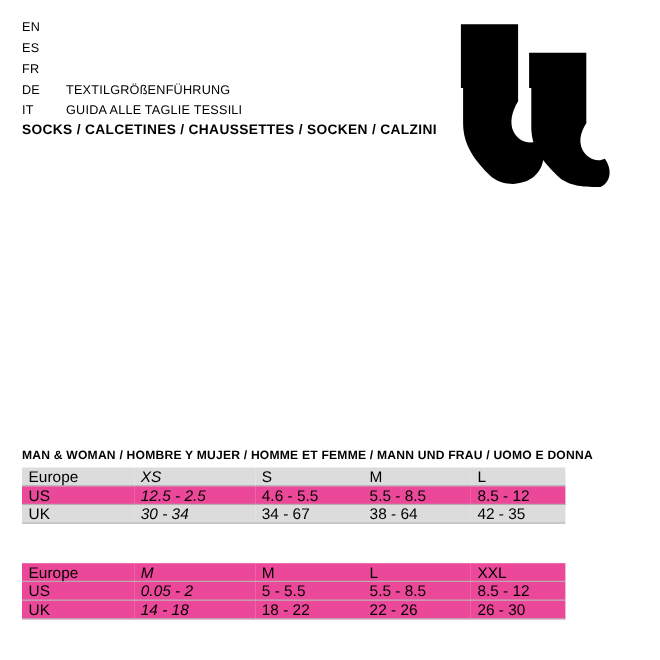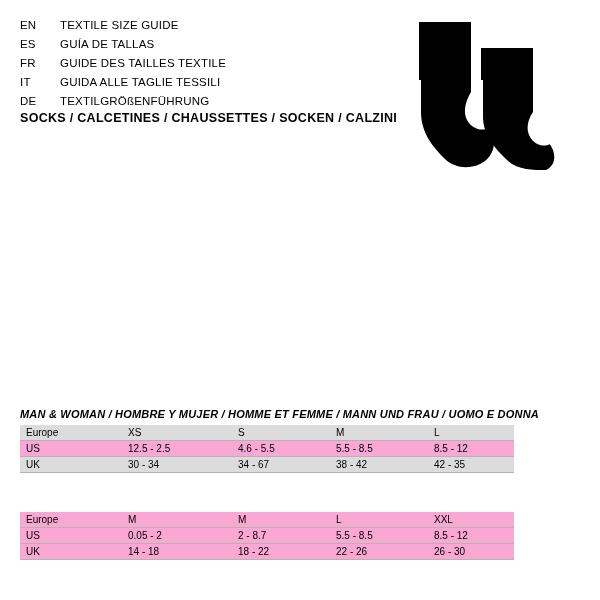--- a/index.html
+++ b/index.html
@@ -70,68 +70,64 @@
     width: 560px;
   }
   .section-men { top: 408px; }
   .section-children { top: 512px; }
 
   .table-title {
     font-size: 11px;
     font-weight: bold;
     letter-spacing: 0.2px;
     margin-bottom: 5px;
-    font-style: italic;
   }
   table.size-table {
     border-collapse: collapse;
     width: 464px;
     table-layout: fixed;
   }
   table.size-table td {
-    font-size: 10px;
+    font-size: 14px;
     height: 15px;
     padding: 0 0 0 6px;
     vertical-align: middle;
     color: #000;
   }
   table.size-table td.c0 { width: 96px; }
-  table.size-table td.c1 { width: 104px; }
+  table.size-table td.c1 { width: 104px; font-style: italic; }
   table.size-table td.c2 { width: 92px; }
   table.size-table td.c3 { width: 92px; }
   table.size-table td.c4 { width: 80px; }
   tr.shade td { background: #dcdcdc; }
-  tr.plain td { background: #f9a8d4; }
+  tr.plain td { background: #ec4899; }
   tr.rule td { border-bottom: 1px solid #b4b4b4; }
 </style>
 </head>
 <body>
 
 <div class="page">
 
   <div class="lang-block">
     <div class="lang-row">
       <span class="lang-code">EN</span>
-      <span class="lang-text">TEXTILE SIZE GUIDE</span>
     </div>
     <div class="lang-row">
       <span class="lang-code">ES</span>
-      <span class="lang-text">GUÍA DE TALLAS</span>
     </div>
     <div class="lang-row">
       <span class="lang-code">FR</span>
-      <span class="lang-text">GUIDE DES TAILLES TEXTILE</span>
+    </div>
+    <div class="lang-row">
+      <span class="lang-code">DE</span>
+      <span class="lang-text">TEXTILGRÖßENFÜHRUNG</span>
     </div>
     <div class="lang-row">
       <span class="lang-code">IT</span>
       <span class="lang-text">GUIDA ALLE TAGLIE TESSILI</span>
-    </div>
-    <div class="lang-row">
-      <span class="lang-code">DE</span>
-      <span class="lang-text">TEXTILGRÖßENFÜHRUNG</span>
     </div>
   </div>
 
   <div class="subtitle">SOCKS / CALCETINES / CHAUSSETTES / SOCKEN / CALZINI</div>
 
   <div class="sock-art">
     <svg width="160" height="150" viewBox="0 0 160 150" xmlns="http://www.w3.org/2000/svg">
 
       <path d="M14,2 L66,2 L66,70 C66,86 70,94 80,103 C92,114 92,131 80,141 C68,150 50,149 40,139 C28,127 16,113 16,92 L16,60 L14,60 Z" fill="#000000"></path>
       <path d="M66,72 C60,82 58,92 62,100 C66,108 76,112 84,108 C92,104 94,94 90,86 C86,78 76,72 66,72 Z" fill="#ffffff"></path>
@@ -156,41 +152,41 @@
           <td class="c0">US</td>
           <td class="c1">12.5 - 2.5</td>
           <td class="c2">4.6 - 5.5</td>
           <td class="c3">5.5 - 8.5</td>
           <td class="c4">8.5 - 12</td>
         </tr>
         <tr class="shade rule">
           <td class="c0">UK</td>
           <td class="c1">30 - 34</td>
           <td class="c2">34 - 67</td>
-          <td class="c3">38 - 42</td>
+          <td class="c3">38 - 64</td>
           <td class="c4">42 - 35</td>
         </tr>
       </tbody>
     </table>
   </div>
 
   <div class="table-section section-children">
     <table class="size-table">
       <tbody>
         <tr class="plain rule">
           <td class="c0">Europe</td>
           <td class="c1">M</td>
           <td class="c2">M</td>
           <td class="c3">L</td>
           <td class="c4">XXL</td>
         </tr>
         <tr class="plain rule">
           <td class="c0">US</td>
           <td class="c1">0.05 - 2</td>
-          <td class="c2">2 - 8.7</td>
+          <td class="c2">5 - 5.5</td>
           <td class="c3">5.5 - 8.5</td>
           <td class="c4">8.5 - 12</td>
         </tr>
         <tr class="plain rule">
           <td class="c0">UK</td>
           <td class="c1">14 - 18</td>
           <td class="c2">18 - 22</td>
           <td class="c3">22 - 26</td>
           <td class="c4">26 - 30</td>
         </tr>

